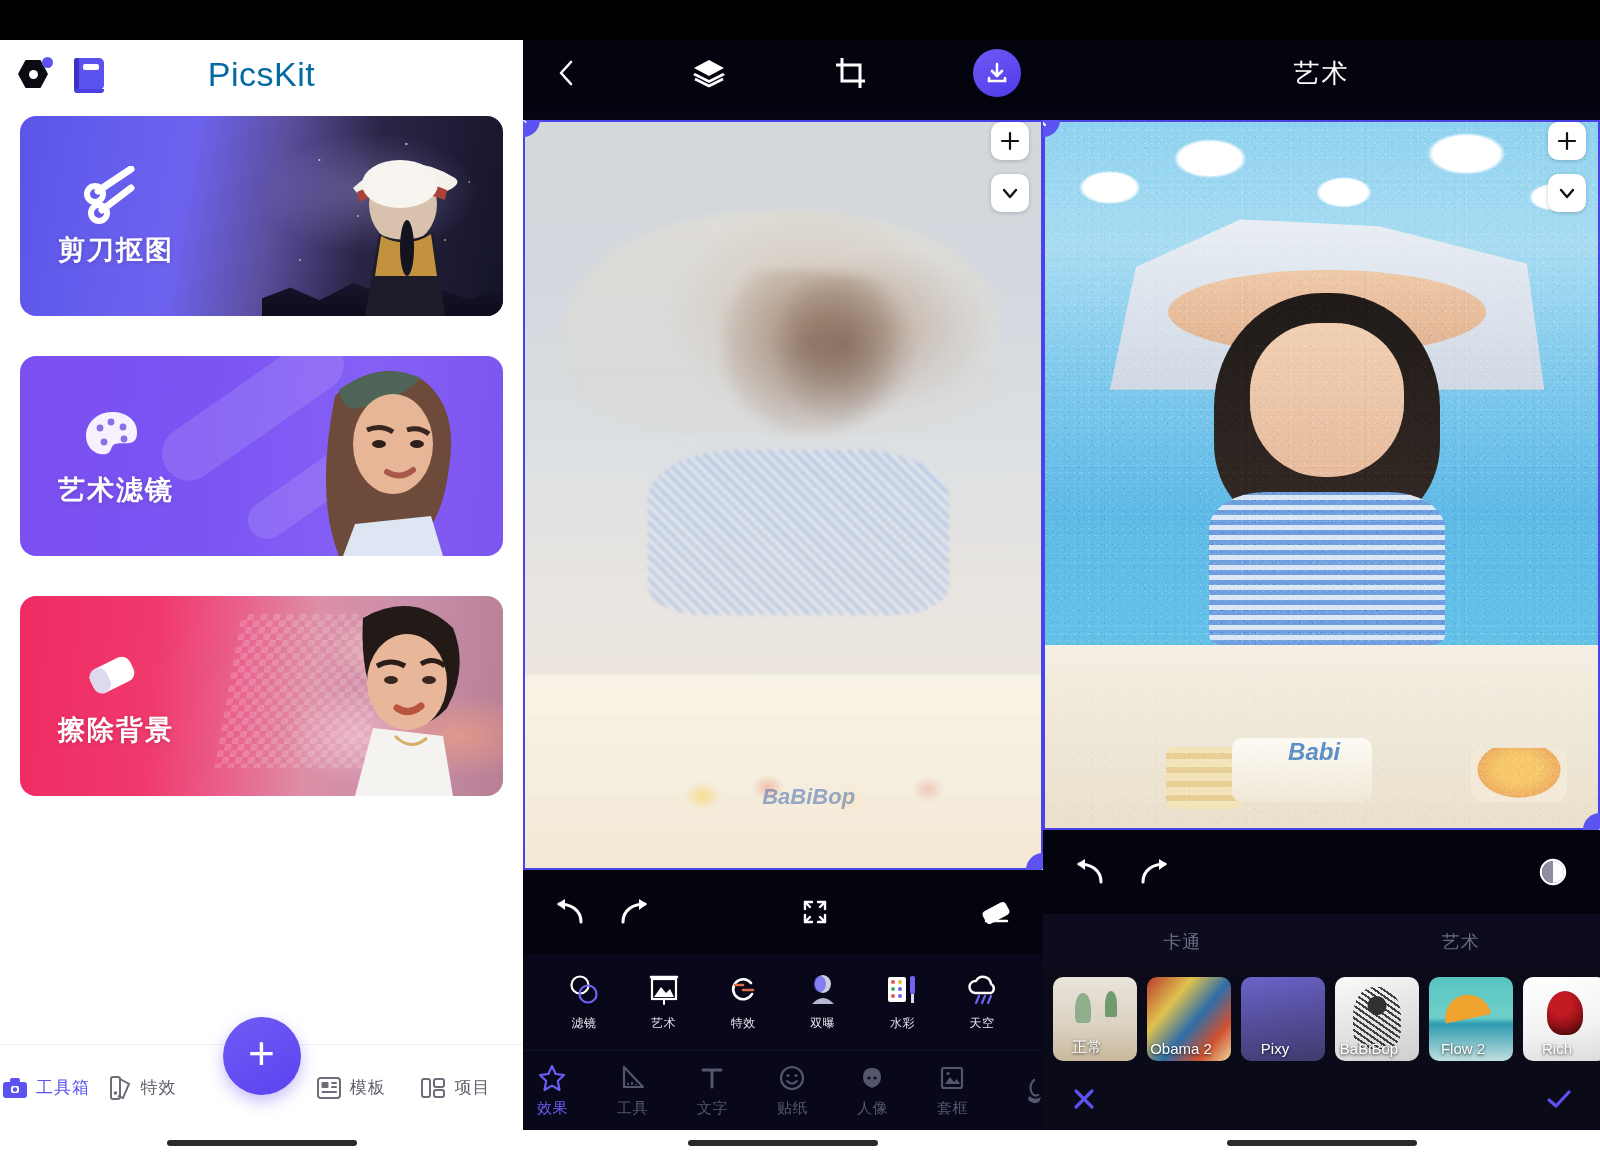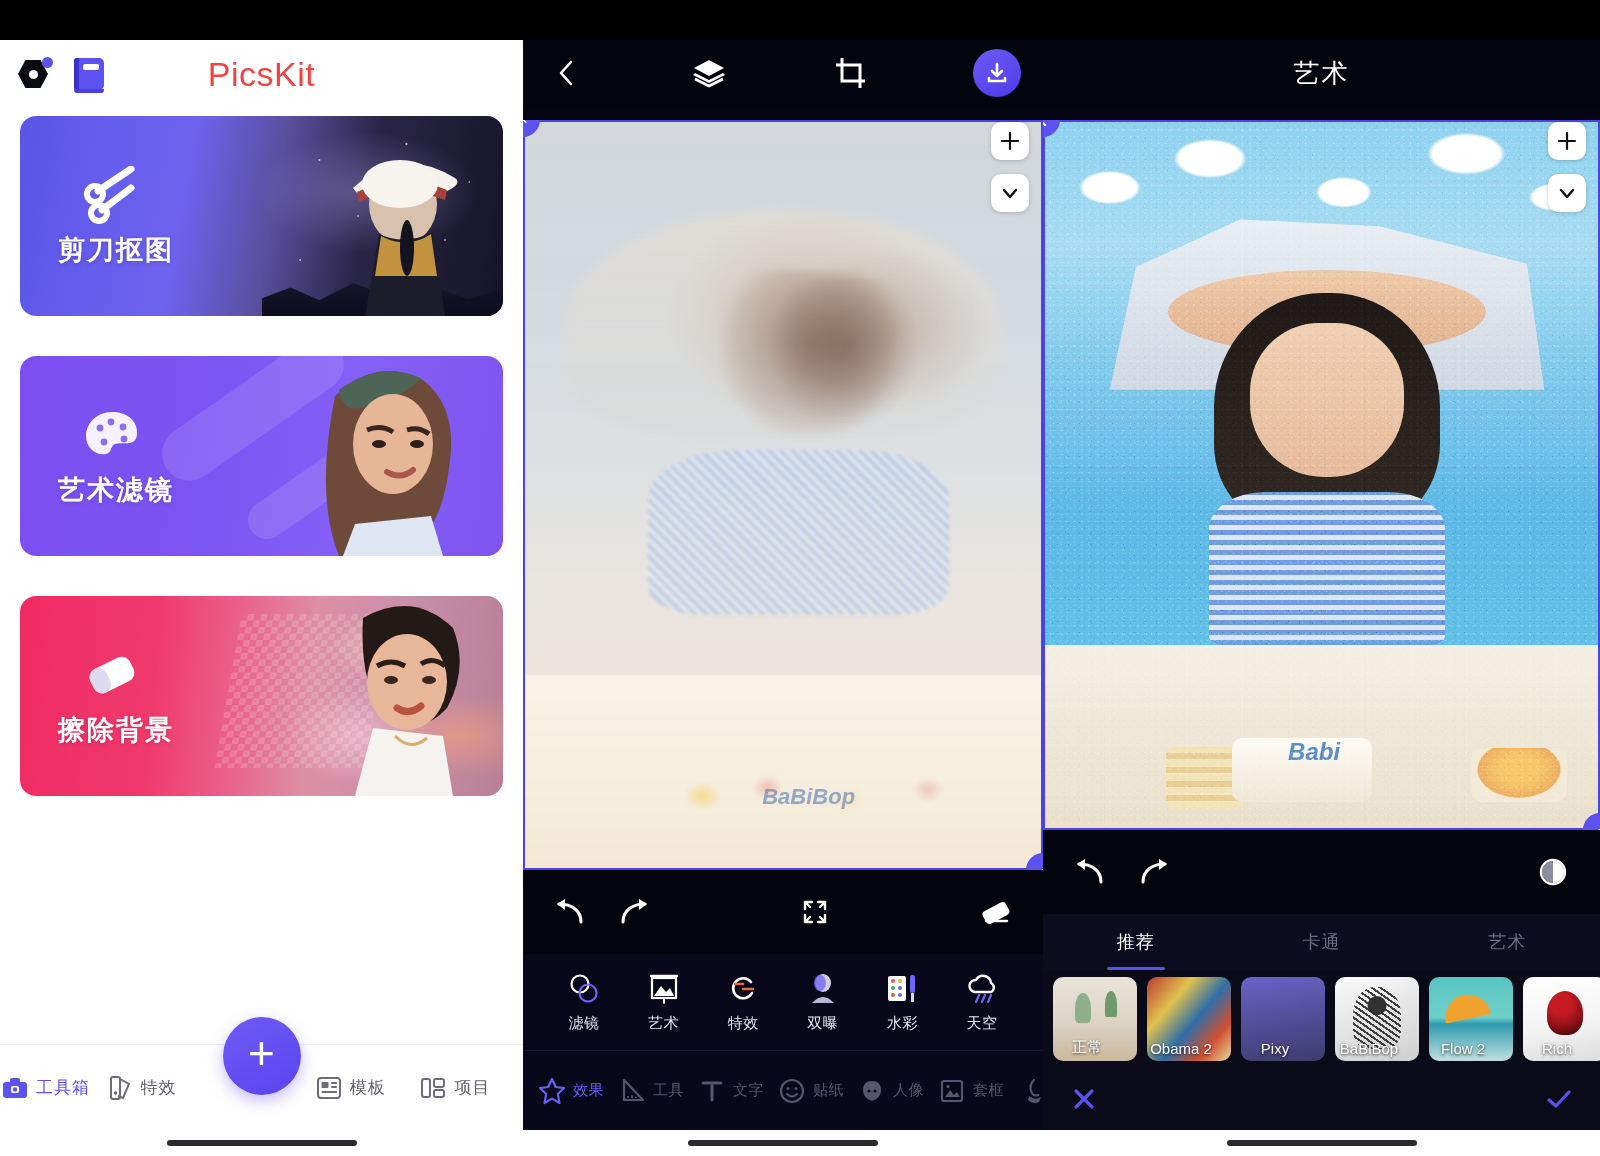--- a/index.html
+++ b/index.html
@@ -38,21 +38,21 @@
   }
   .logo-book { margin-left: 22px; width: 30px; height: 32px; position: relative; }
   .logo-book .bk {
     position:absolute; inset:0; background:#5b52f0; border-radius: 3px 5px 5px 3px;
   }
   .logo-book .spine { position:absolute; left:0; top:0; bottom:0; width:5px; background:#3a31c9; border-radius:3px 0 0 3px;}
   .logo-book .band { position:absolute; left:9px; right:5px; top:6px; height:6px; background:#fff; border-radius:2px;}
   .logo-book .base { position:absolute; left:0; right:0; bottom:-3px; height:4px; background:#4a40e0; border-radius:0 0 3px 3px;}
   .home-title {
     position: absolute; left: 0; right: 0; text-align: center;
-    font-size: 34px; font-weight: 400; color: #ef4444; letter-spacing: .5px;
+    font-size: 34px; font-weight: 400; color: #0369a1; letter-spacing: .5px;
     pointer-events: none;
   }
 
   .cards { flex: 1; padding: 8px 20px; overflow: hidden; }
   .card {
     position: relative; height: 200px; border-radius: 16px;
     margin-bottom: 40px; overflow: hidden; display: flex; align-items: flex-start;
   }
   .card .art { position: absolute; inset: 0; }
   .card .label {
@@ -220,26 +220,26 @@
     display:flex; align-items:center; justify-content:center;
     box-shadow: 0 1px 4px rgba(0,0,0,.2);
   }
   .ed-tools { height: 84px; display:flex; align-items:center; padding: 0 26px; background:#04040e; }
   .ed-tools .sp { flex:1; }
   .fx-row {
     height: 96px; display:flex; align-items:center; justify-content:space-between;
     padding: 0 26px; background:#08081a;
   }
   .fx { display:flex; flex-direction:column; align-items:center; gap: 8px; width: 70px;}
-  .fx .fl { font-size: 15px; color:#e8e8f2; letter-spacing: .5px; }
+  .fx .fl { font-size: 12px; color:#e8e8f2; letter-spacing: .5px; }
   .ed-tabbar {
     height: 80px; display:flex; align-items:center; background:#08081a;
     border-top: 1px solid #14142a; padding-left: 14px; overflow:hidden;
   }
-  .etab { width: 80px; flex: 0 0 80px; display:flex; align-items:center; gap:6px; }
+  .etab { width: 80px; flex: 0 0 80px; display:flex; flex-direction:column; gap:6px; }
   .etab .el { font-size: 15px; color:#55556e; letter-spacing:.5px; }
   .etab.active .el { color:#6a5ff3; }
   .ed-indicator { height:26px; background:#fff; display:flex; align-items:center; justify-content:center; }
   .ed-indicator .bar { width: 190px; height: 6px; border-radius:3px; background:#2a2a2e; }
 
   
   .panel-art {
     position: relative; width: 557px; height: 1156px; background:#050511;
     display:flex; flex-direction: column; overflow:hidden;
   }
@@ -788,21 +788,20 @@
       <div class="ico-btn">
         <svg width="32" height="32" viewBox="0 0 32 32">
           <circle cx="16" cy="16" r="12" fill="none" stroke="#fff" stroke-width="2.4"></circle>
           <path d="M16 5 A11 11 0 0 1 16 27 Z" fill="#fff"></path>
           <path d="M16 5 A11 11 0 0 0 16 27 Z" fill="#8e8e9e"></path>
         </svg>
       </div>
     </div>
 
     <div class="art-tabs">
-      <div class="art-tab active">推荐</div>
       <div class="art-tab">卡通</div>
       <div class="art-tab">艺术</div>
     </div>
 
     <div class="presets">
       <div class="preset">
         <div class="pimg p-normal"></div>
         <div class="pname">正常</div>
       </div>
       <div class="preset">

